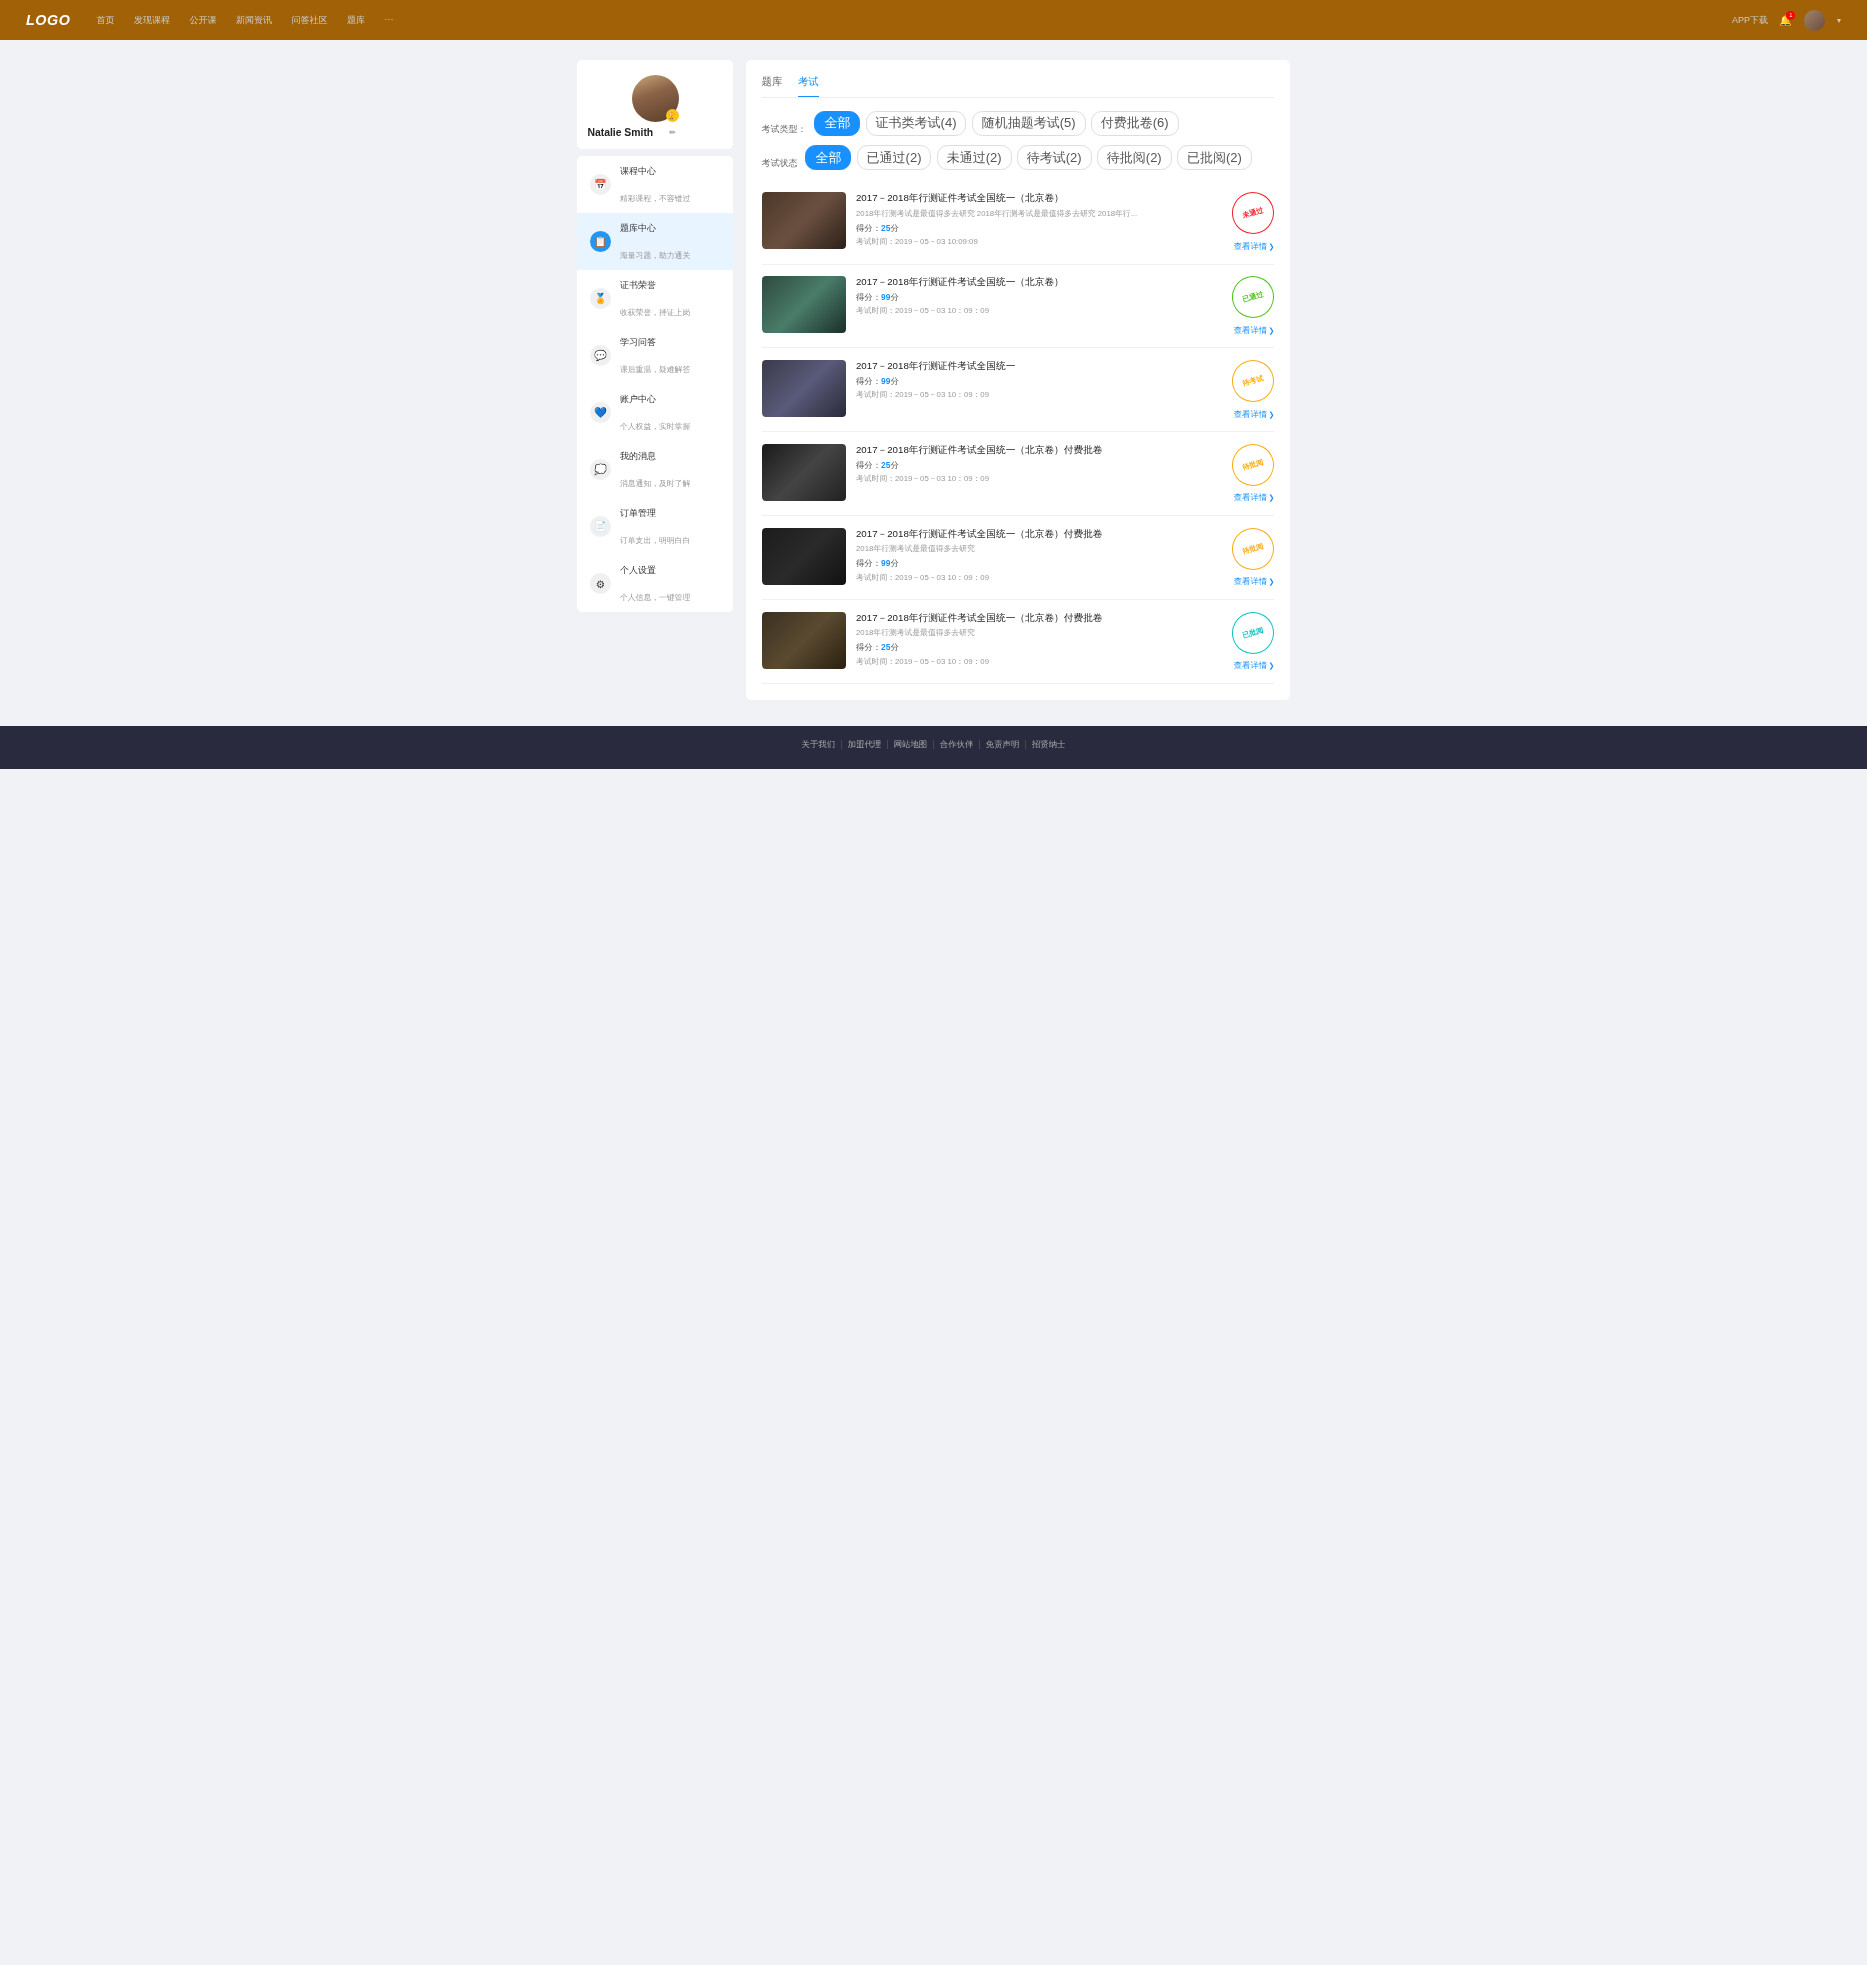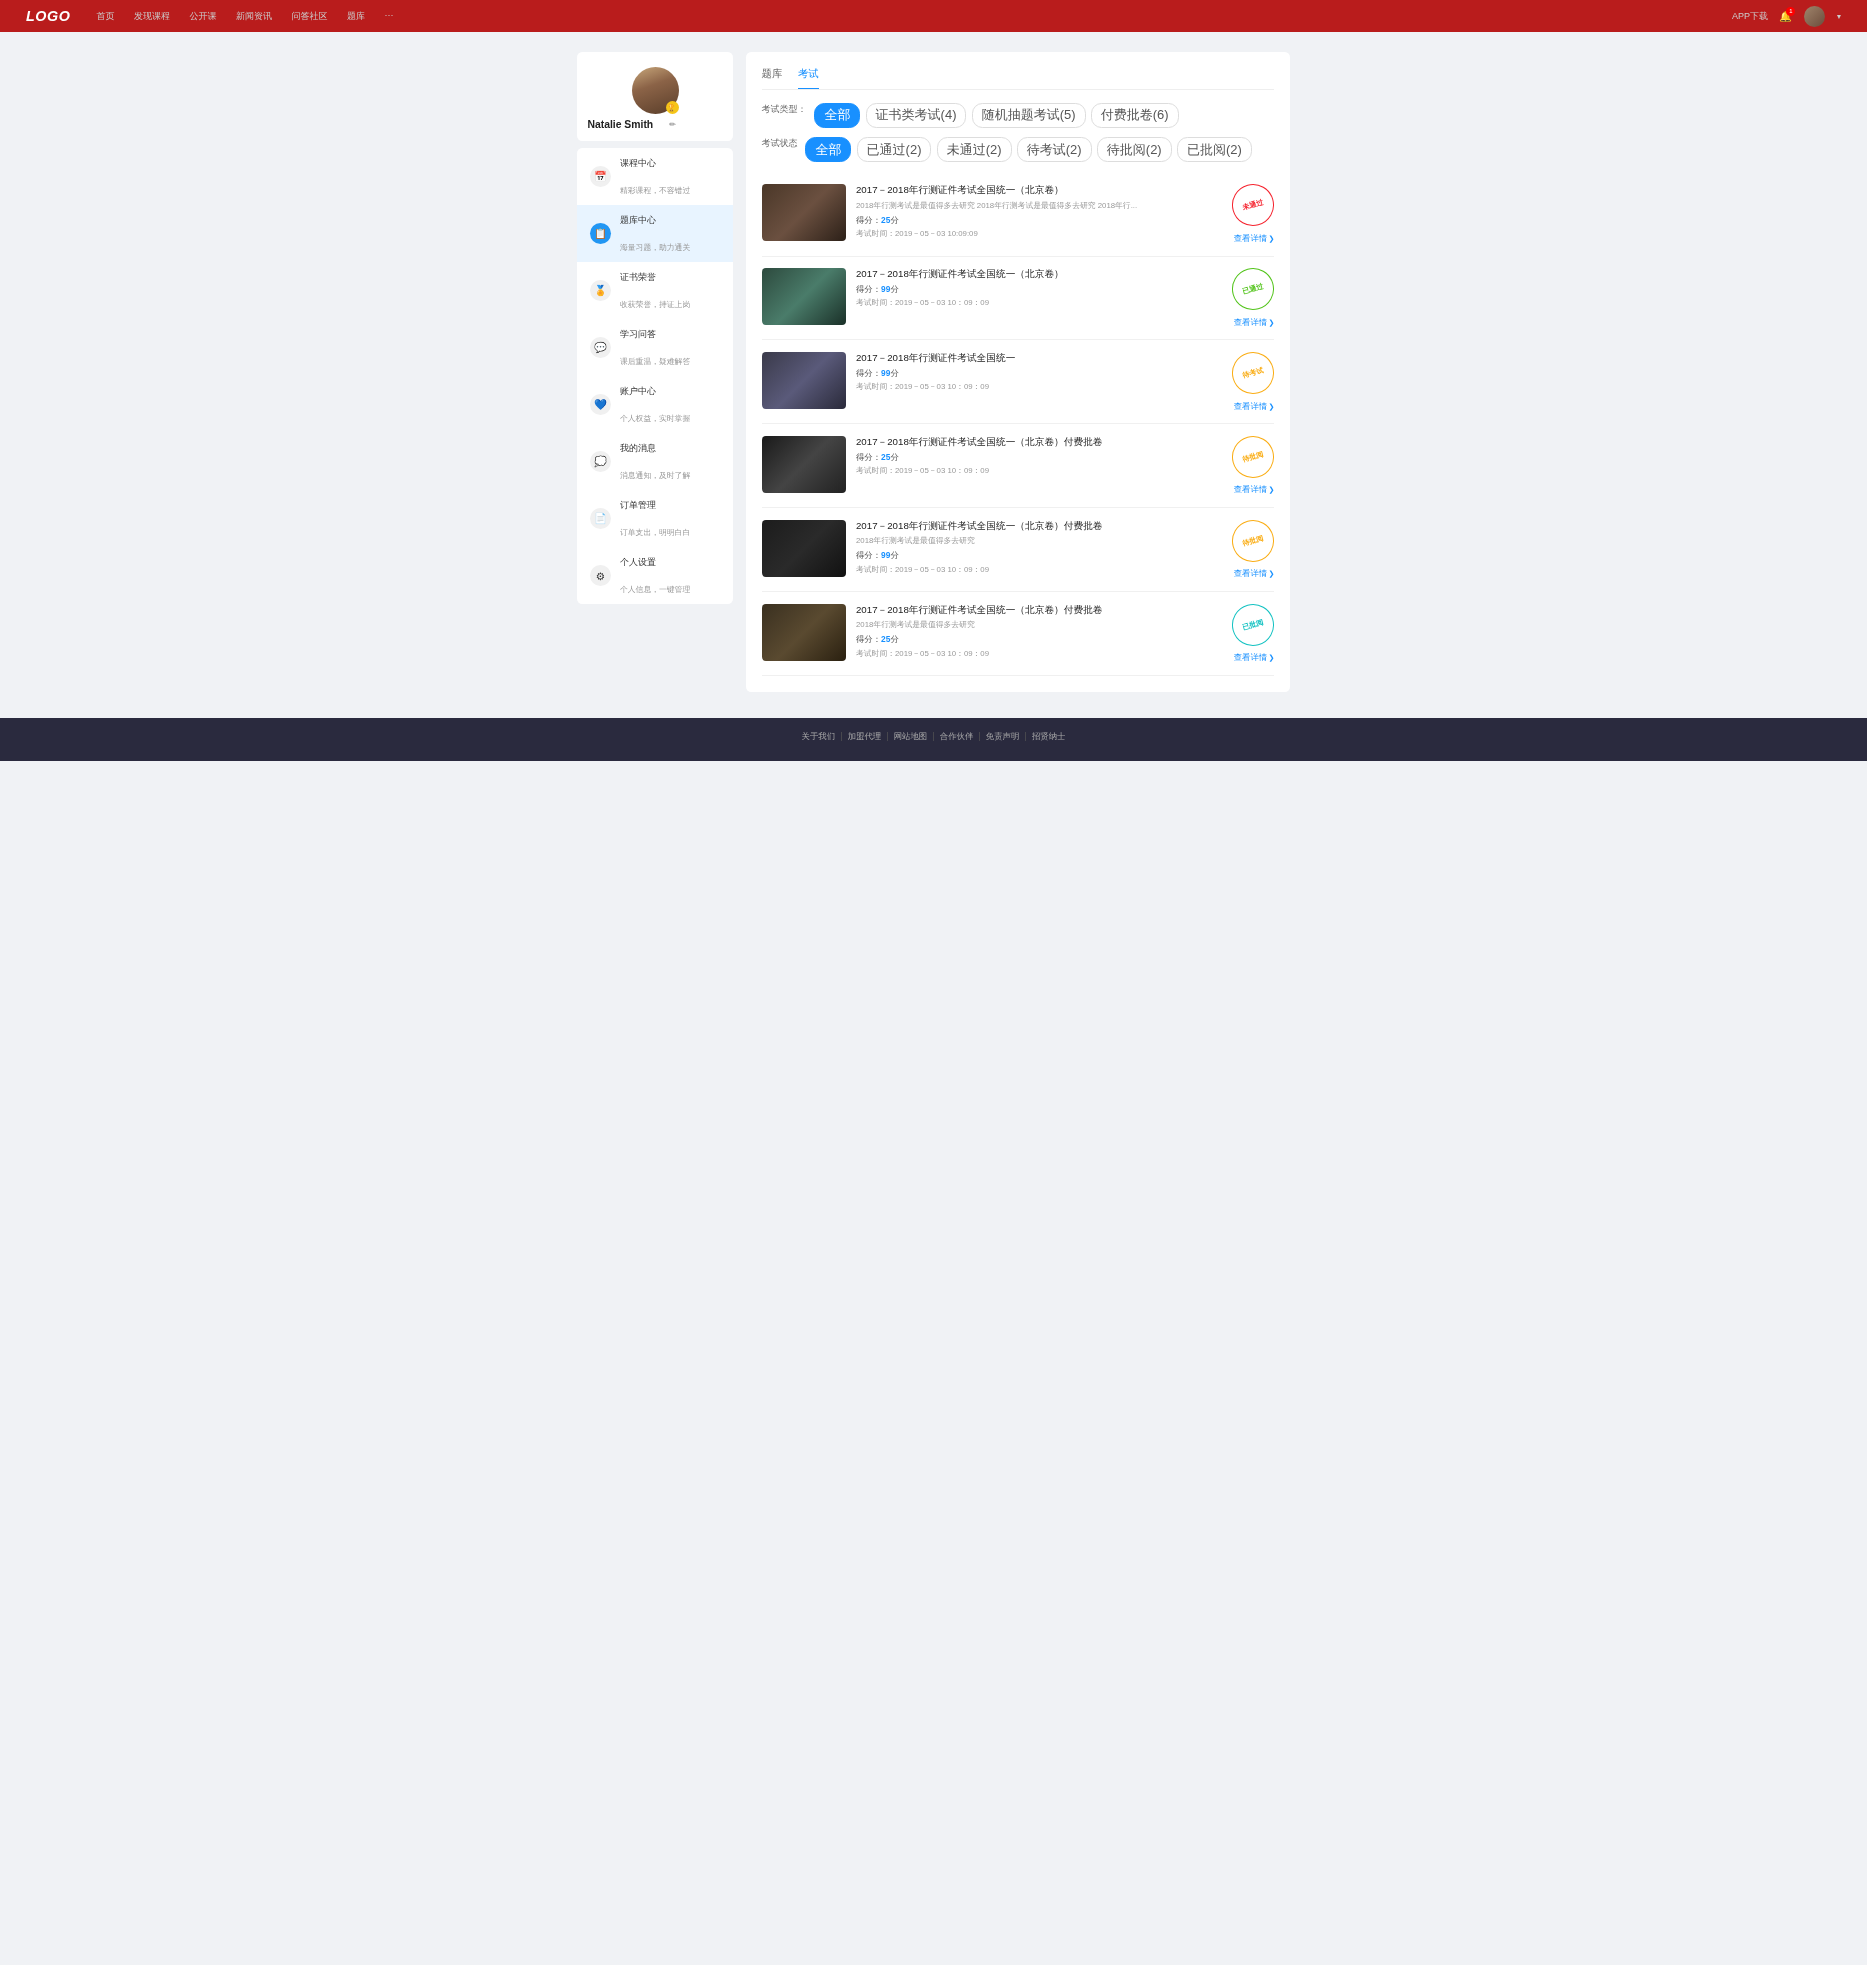--- a/index.html
+++ b/index.html
@@ -1,21 +1,21 @@
 <!DOCTYPE html>
 <html style="font-size:10.4px"><head>
   <meta charset="utf-8">
   <style>
     * { margin: 0; padding: 0; box-sizing: border-box; }
     body { font-family: 'PingFang SC', 'Microsoft YaHei', sans-serif; background: #f0f2f5; color: #333; font-size: 9px; }
 
     
     .navbar {
-      background: #b91c1c;
-      height: 32px;
+      background: #a16207;
+      height: 40px;
       display: flex;
       align-items: center;
       padding: 0 26px;
       position: sticky;
       top: 0;
       z-index: 100;
     }
     .navbar-logo {
       color: #fff;
       font-size: 14.3px;
@@ -208,21 +208,21 @@
       bottom: -0.6px;
       left: 0;
       right: 0;
       height: 1.3px;
       background: #1890ff;
     }
 
     
     .filter-row {
       display: flex;
-      align-items: flex-start;
+      align-items: flex-end;
       gap: 7.8px;
       margin-bottom: 9px;
       flex-wrap: wrap;
     }
     .filter-label { color: #666; font-size: 9px; }
     .filter-btn {
       padding: 2.6px 9px;
       border-radius: 10.4px;
       border: 0.6px solid #ddd;
       background: #fff;

